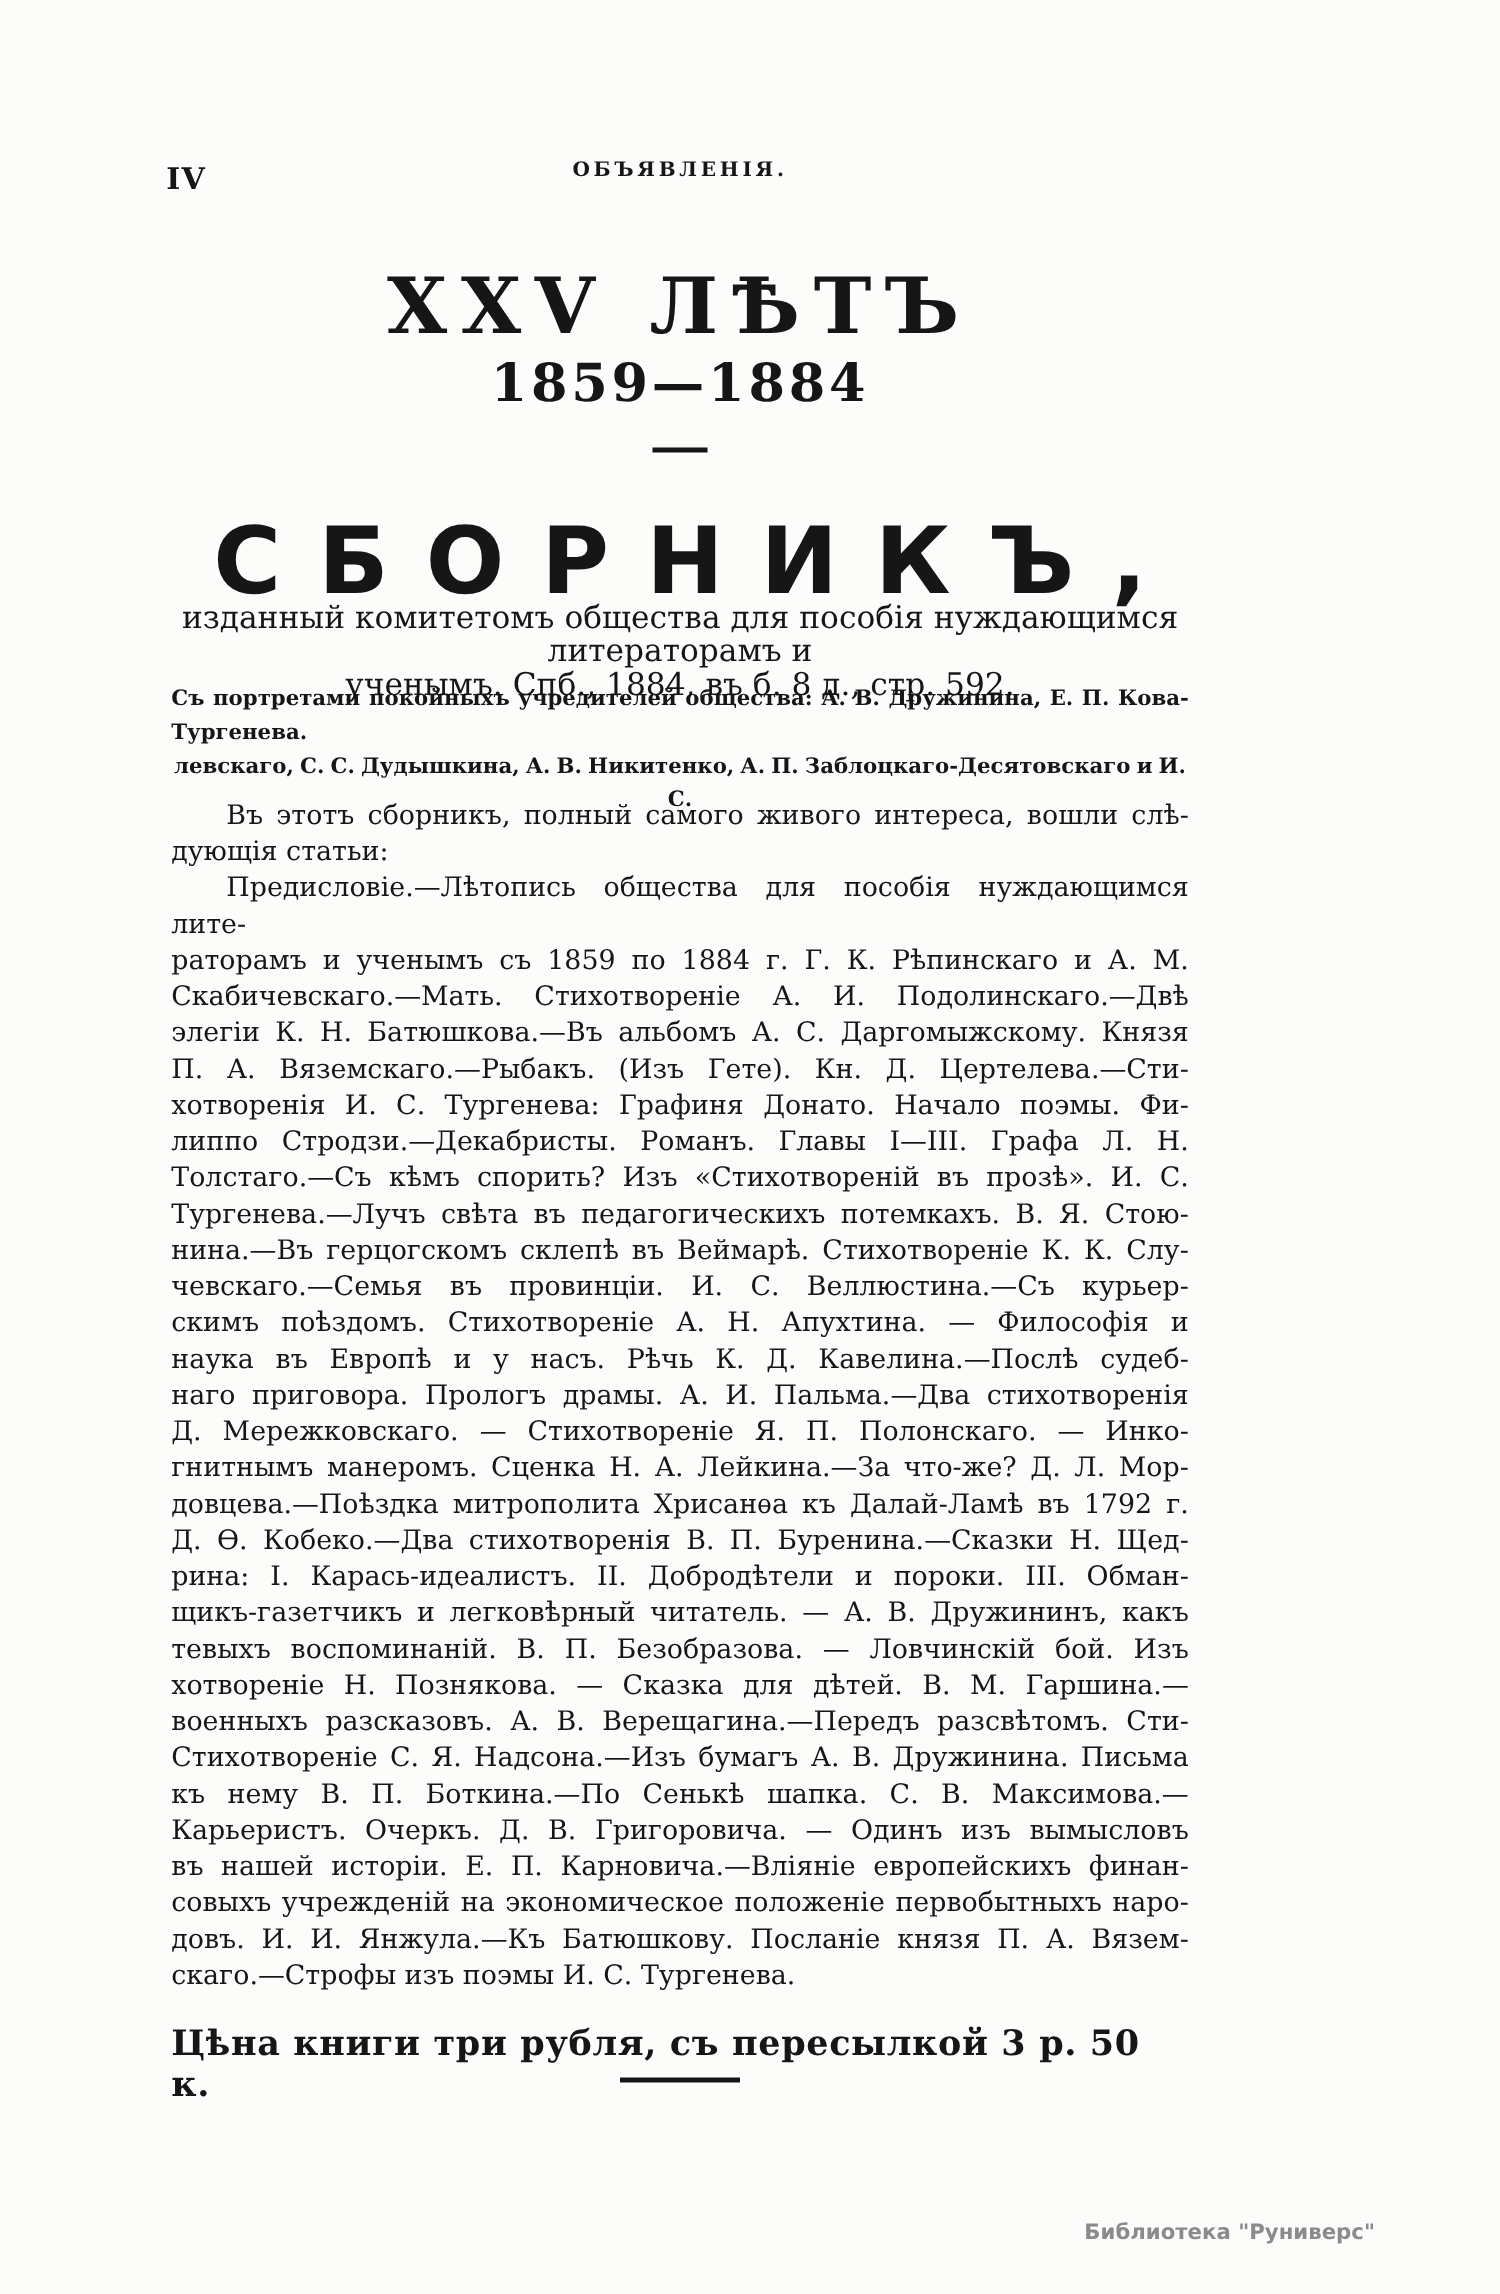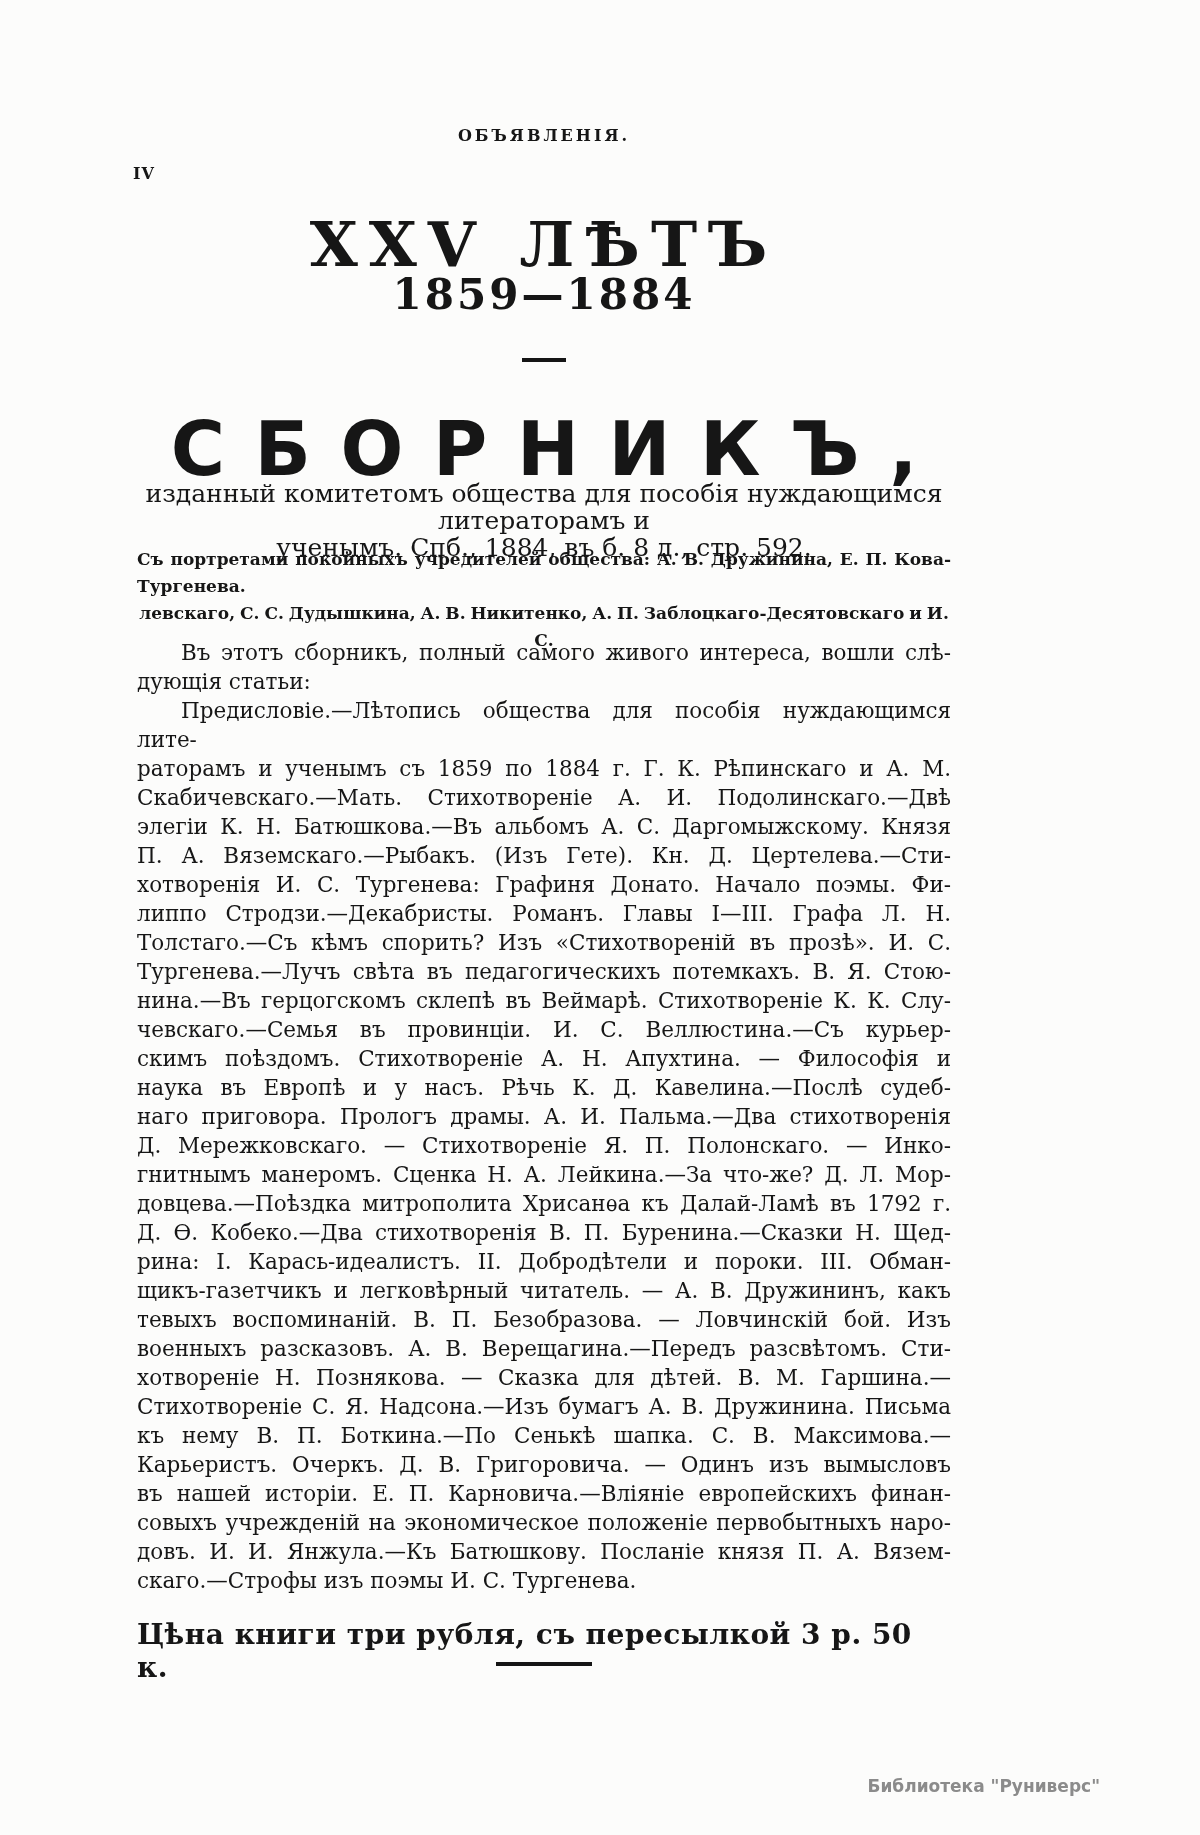--- a/index.html
+++ b/index.html
@@ -14,35 +14,35 @@
   .page{
     position:absolute;inset:0;
     background:#fcfcfb;
   }
   .column{position:absolute;left:137px;width:814px;}
 
   
   .header{top:126px;height:30px;}
   .page-num{
     position:absolute;left:-4px;top:2px;
-    font-size:16px;font-weight:bold;letter-spacing:1px;margin-top:36px;
+    font-size:24px;font-weight:bold;letter-spacing:1px;
   }
   .running-head{
     text-align:center;font-size:16px;font-weight:bold;
     letter-spacing:3px;
   }
 
   
   .title-years{
     top:208px;text-align:center;
     font-size:62px;font-weight:bold;letter-spacing:11px;
     font-family:"DejaVu Serif", serif;
   }
   .years-range{
-    top:270px;text-align:center;
+    top:282px;text-align:center;
     font-size:42px;font-weight:bold;letter-spacing:3px;
   }
   .rule-wrap{display:flex;justify-content:center;}
   .rule-top{top:358px;}
   .rule-top .rule{width:44px;border-top:4px solid #151515;}
   .main-title{
     top:374px;text-align:center;
     font-family:"DejaVu Sans", sans-serif;
     font-size:74px;font-weight:bold;
     letter-spacing:0.40em;text-indent:0.40em;
@@ -134,22 +134,22 @@
         <div>скимъ поѣздомъ. Стихотвореніе А. Н. Апухтина. — Философія и</div>
         <div>наука въ Европѣ и у насъ. Рѣчь К. Д. Кавелина.—Послѣ судеб-</div>
         <div>наго приговора. Прологъ драмы. А. И. Пальма.—Два стихотворенія</div>
         <div>Д. Мережковскаго. — Стихотвореніе Я. П. Полонскаго. — Инко-</div>
         <div>гнитнымъ манеромъ. Сценка Н. А. Лейкина.—За что-же? Д. Л. Мор-</div>
         <div>довцева.—Поѣздка митрополита Хрисанѳа къ Далай-Ламѣ въ 1792 г.</div>
         <div>Д. Ѳ. Кобеко.—Два стихотворенія В. П. Буренина.—Сказки Н. Щед-</div>
         <div>рина: I. Карась-идеалистъ. II. Добродѣтели и пороки. III. Обман-</div>
         <div>щикъ-газетчикъ и легковѣрный читатель. — А. В. Дружининъ, какъ</div>
         <div>тевыхъ воспоминаній. В. П. Безобразова. — Ловчинскій бой. Изъ</div>
+        <div>хотвореніе Н. Познякова. — Сказка для дѣтей. В. М. Гаршина.—</div>
         <div>военныхъ разсказовъ. А. В. Верещагина.—Передъ разсвѣтомъ. Сти-</div>
-        <div>хотвореніе Н. Познякова. — Сказка для дѣтей. В. М. Гаршина.—</div>
         <div>Стихотвореніе С. Я. Надсона.—Изъ бумагъ А. В. Дружинина. Письма</div>
         <div>къ нему В. П. Боткина.—По Сенькѣ шапка. С. В. Максимова.—</div>
         <div>Карьеристъ. Очеркъ. Д. В. Григоровича. — Одинъ изъ вымысловъ</div>
         <div>въ нашей исторіи. Е. П. Карновича.—Вліяніе европейскихъ финан-</div>
         <div>совыхъ учрежденій на экономическое положеніе первобытныхъ наро-</div>
         <div>довъ. И. И. Янжула.—Къ Батюшкову. Посланіе князя П. А. Вязем-</div>
         <div>скаго.—Строфы изъ поэмы И. С. Тургенева.</div>
       </div>
   </div>
 

